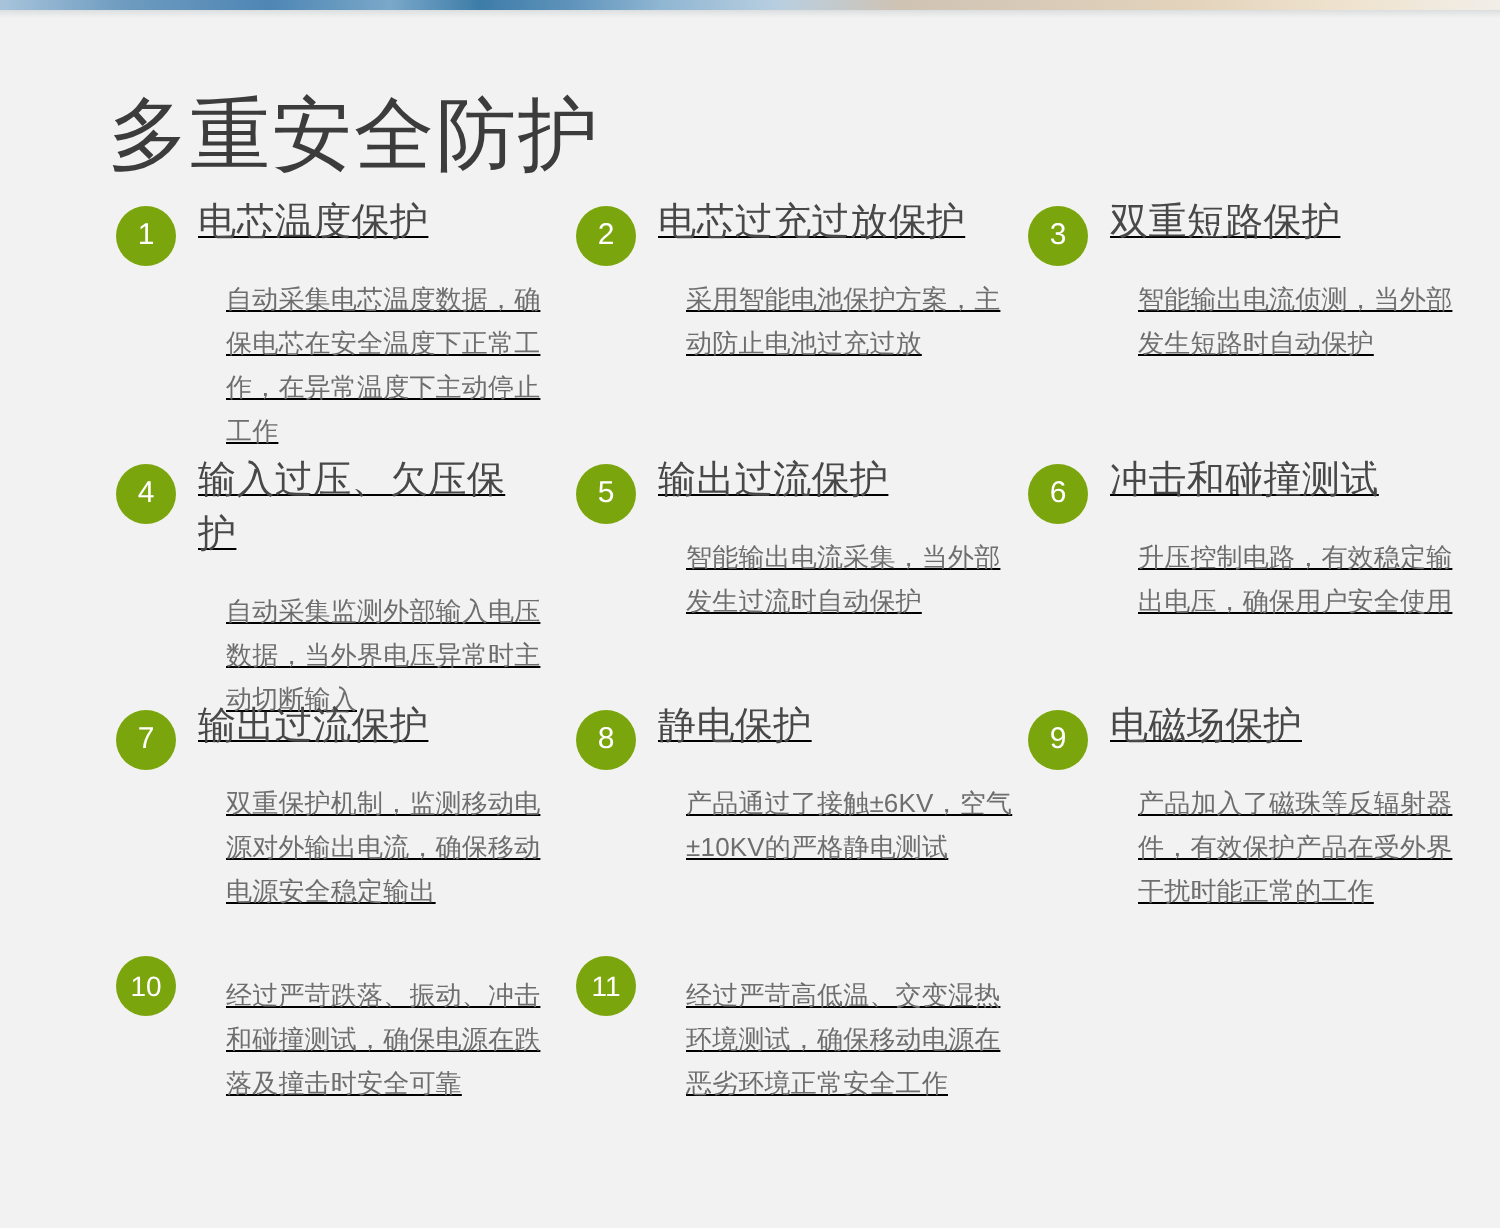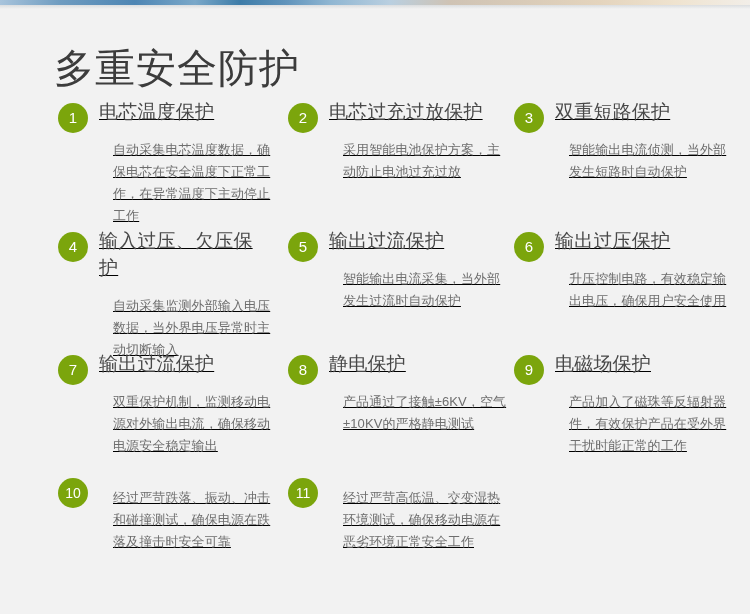--- a/index.html
+++ b/index.html
@@ -147,21 +147,21 @@
     <div class="feature col-1">
       <span class="badge">5</span>
       <div class="feature-body">
         <h2 class="feature-heading">输出过流保护</h2>
         <p class="feature-desc">智能输出电流采集，当外部发生过流时自动保护</p>
       </div>
     </div>
     <div class="feature col-2">
       <span class="badge">6</span>
       <div class="feature-body">
-        <h2 class="feature-heading">输出过压保护</h2>
+        <h2 class="feature-heading">冲击和碰撞测试</h2>
         <p class="feature-desc">升压控制电路，有效稳定输出电压，确保用户安全使用</p>
       </div>
     </div>
   </div>
 
   <div class="grid-row" style="height:123px;">
     <div class="feature col-0">
       <span class="badge">7</span>
       <div class="feature-body">
         <h2 class="feature-heading">输出过流保护</h2>

